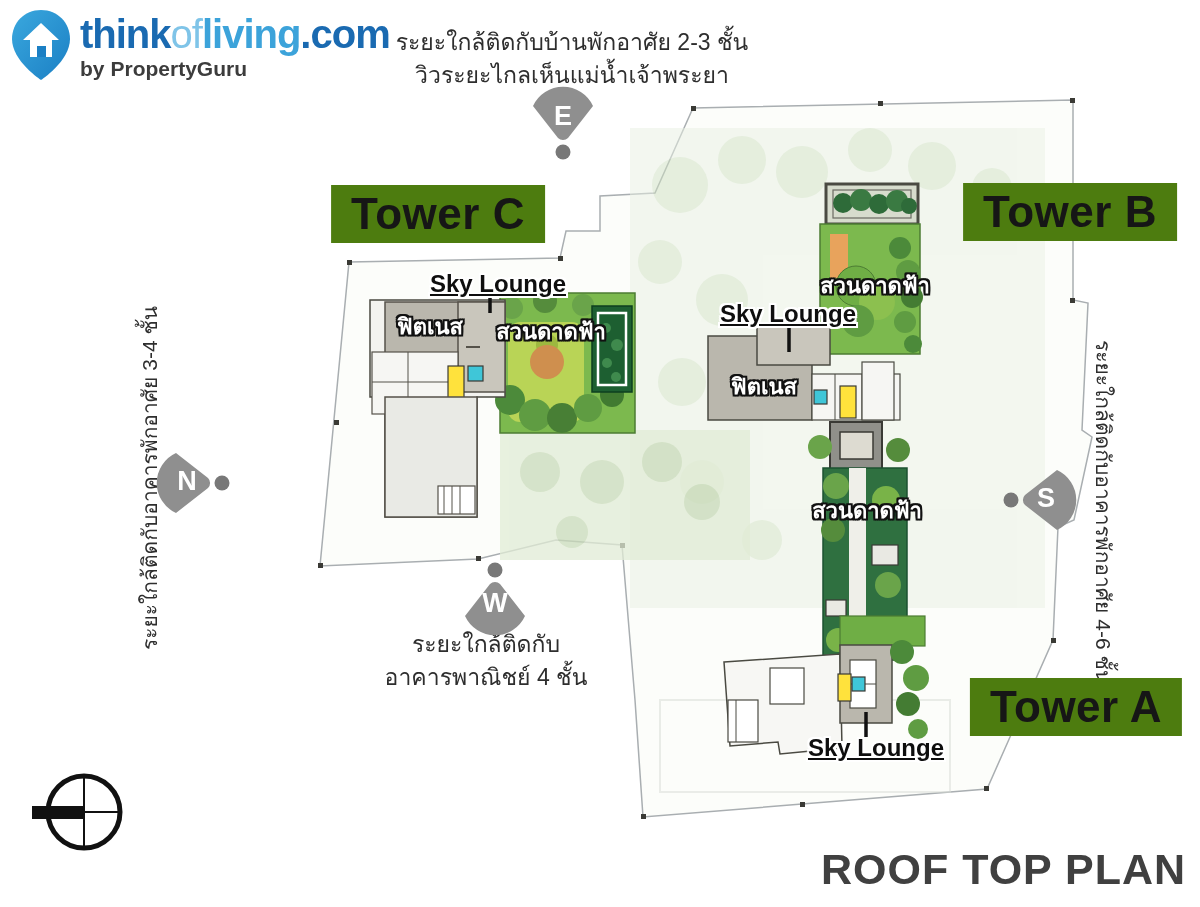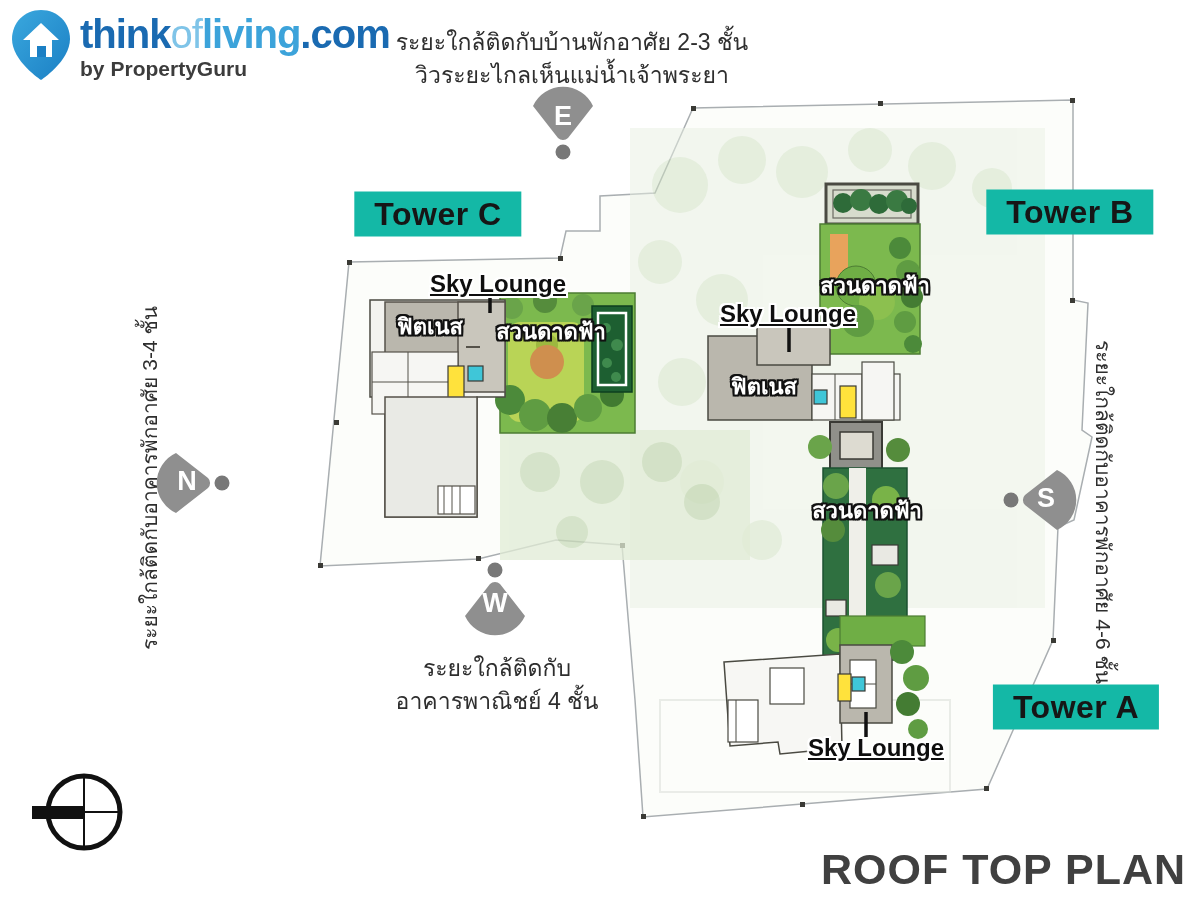--- a/index.html
+++ b/index.html
@@ -18,28 +18,28 @@
   .brand-of{color:#7fc4e8;font-weight:400;}
   .brand-living{color:#3ca3da;}
   .brand-com{color:#1a6ab1;}
   .tagline{font-size:21px;color:#3c3c3c;margin-top:4px;letter-spacing:0;}
   .tagline .by{font-weight:700;margin-right:6px;}
   .tagline .pg{font-weight:bold;}
 
   
   .note{position:absolute;color:#2e2e2e;font-size:23px;line-height:1.45;text-align:center;white-space:nowrap;}
   .note-top{left:572px;top:26px;transform:translateX(-50%);}
-  .note-bottom{left:497px;top:628px;transform:translateX(-50%);margin-top:24px;}
+  .note-bottom{left:486px;top:628px;transform:translateX(-50%);}
   .note-left{left:150px;top:478px;transform:translate(-50%,-50%) rotate(-90deg);font-size:21px;}
   .note-right{left:1103px;top:512px;transform:translate(-50%,-50%) rotate(90deg);font-size:21px;}
 
   
   .tower-label{
     position:absolute;transform:translate(-50%,-50%);
-    background:#14b8a6;color:#161616;font-size:32px;font-weight:bold;
+    background:#4d7c0f;color:#161616;font-size:44px;font-weight:bold;
     padding:4px 20px;white-space:nowrap;letter-spacing:0.5px;
   }
 
   
   .fac-label{position:absolute;transform:translate(-50%,-50%);font-weight:bold;white-space:nowrap;}
   .outline-dark{ 
     color:#0e0e0e;font-size:24px;
     text-shadow:-2px -2px 0 #fff,2px -2px 0 #fff,-2px 2px 0 #fff,2px 2px 0 #fff,
                  0 -2px 0 #fff,0 2px 0 #fff,-2px 0 0 #fff,2px 0 0 #fff;
     text-decoration:underline;

